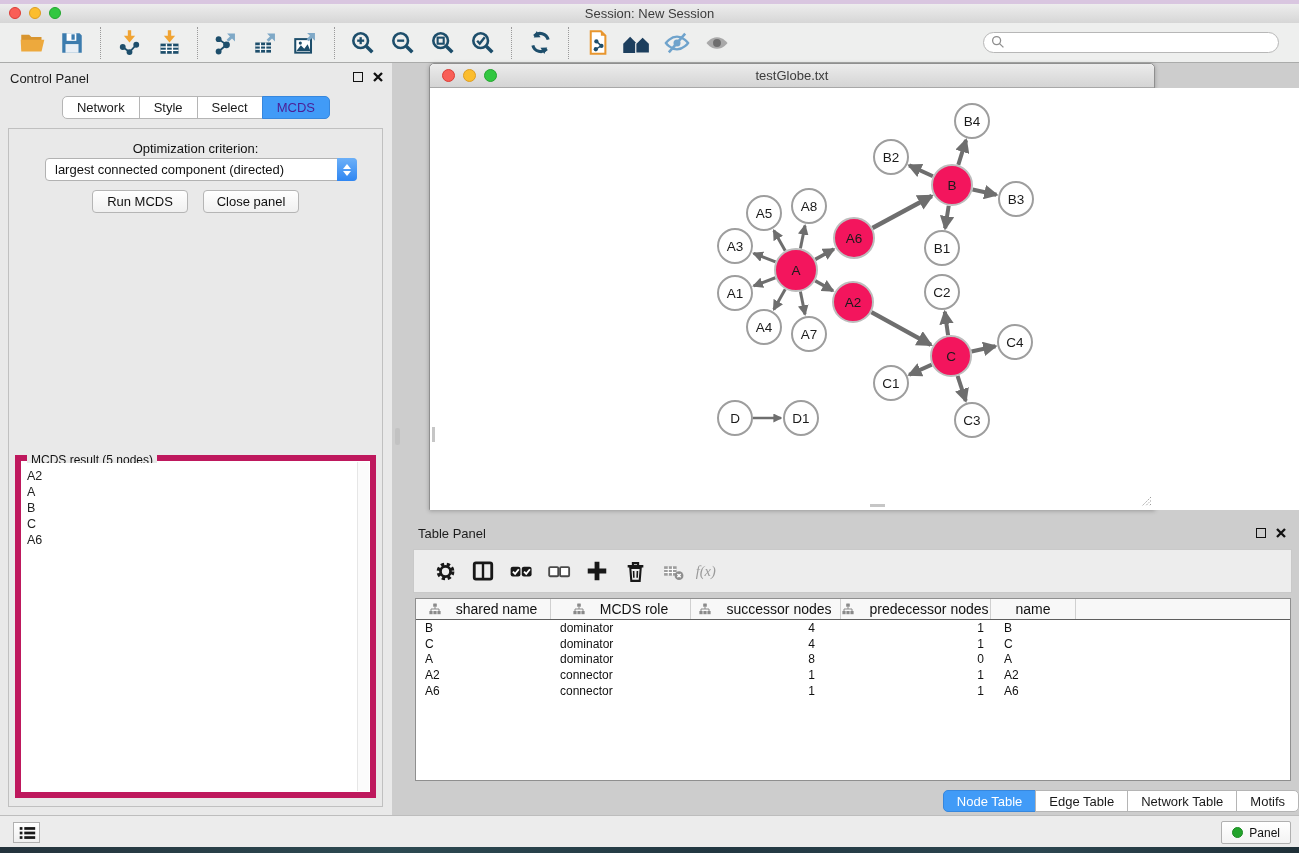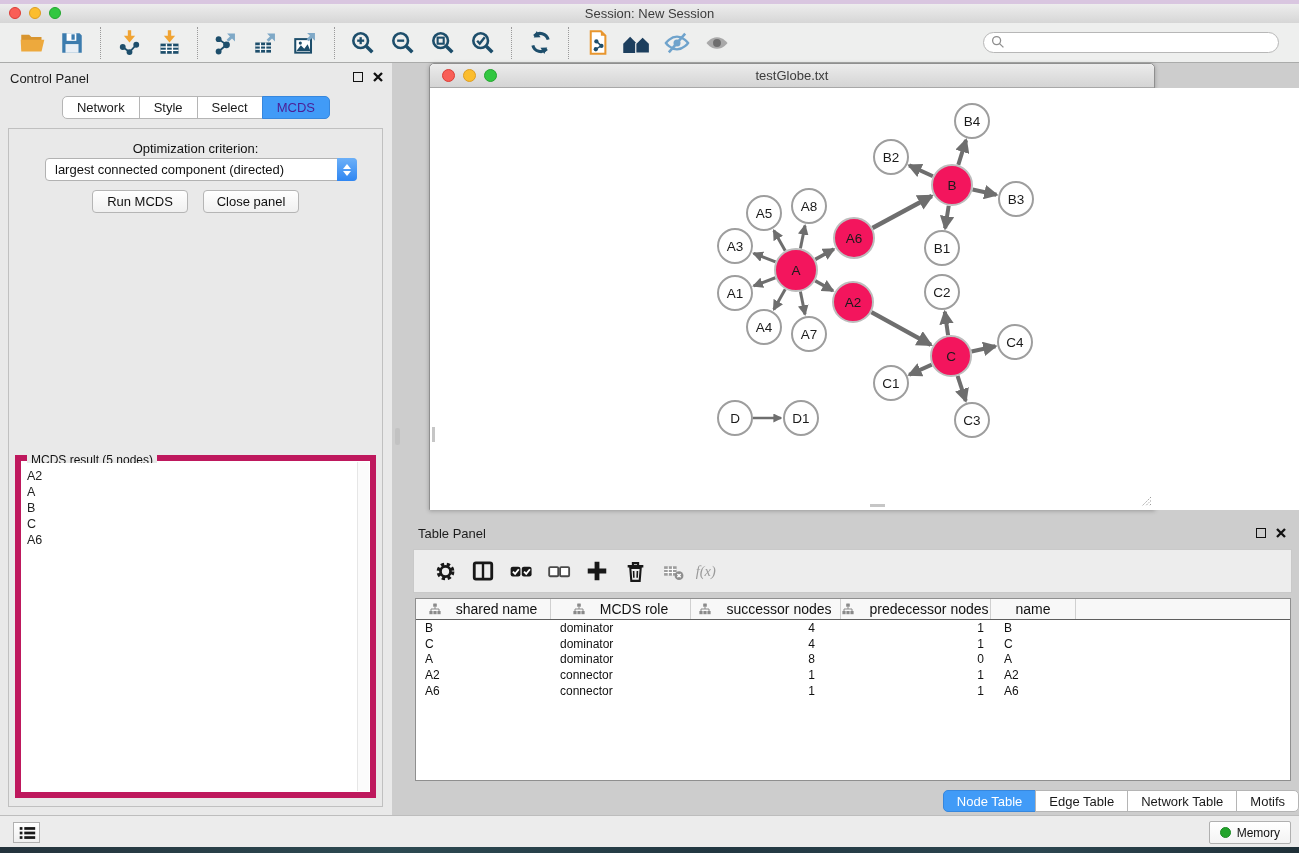--- a/index.html
+++ b/index.html
@@ -628,17 +628,17 @@
             <rect x="8" y="4.5" width="12" height="3"></rect>
             <rect x="3" y="9.5" width="3" height="3"></rect>
             <rect x="8" y="9.5" width="12" height="3"></rect>
             <rect x="3" y="14.5" width="3" height="3"></rect>
             <rect x="8" y="14.5" width="12" height="3"></rect>
           </g>
         </svg>
       </span>
     <span class="memory-btn">
       <span class="mem-dot"></span>
-      <span>Memory</span>
+      <span>Panel</span>
     </span>
   </div>
   <div class="bottom-strip"></div>
 </div>
 
 </body></html>

